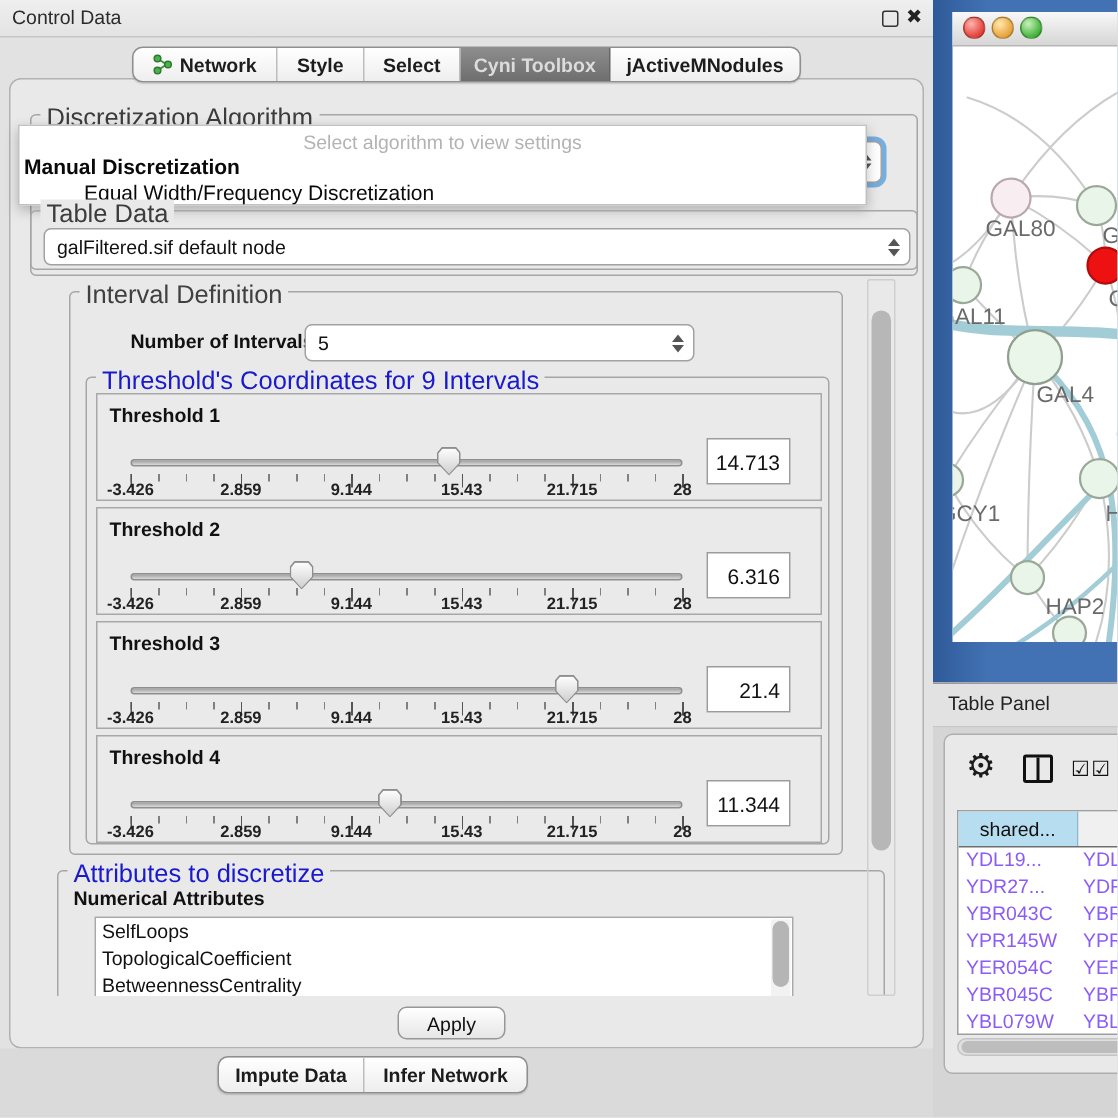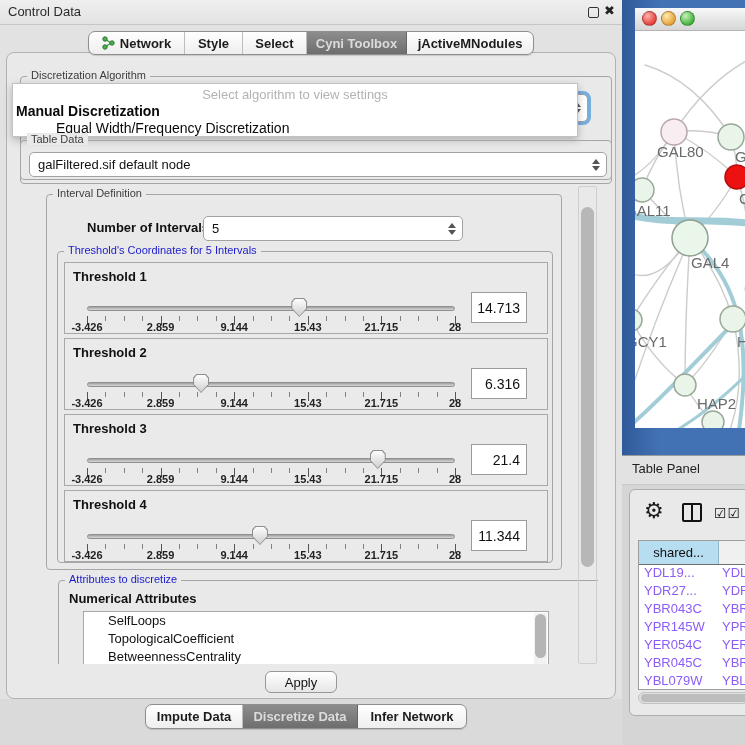--- a/index.html
+++ b/index.html
@@ -22,21 +22,21 @@
   #top-tabs{left:88px;top:31px;height:22px;}
   #top-tabs .tab{padding:0;}
   #bot-tabs{left:145px;top:704px;height:23px;}
 
   #net-tab-icon{width:13px;height:14px;margin-right:5px;}
 
   
   #inner{left:6px;top:52px;width:610px;height:647px;background:#e9e9e9;border:1px solid #b2b2b2;border-radius:8px;box-sizing:border-box;}
 
   .group{position:absolute;border:1px solid #a6a6a6;border-radius:4px;box-sizing:border-box;}
-  .group-label{position:absolute;top:-8px;left:6px;background:#e9e9e9;padding:0 4px;font-size:11px;}
+  .group-label{position:absolute;top:-8px;left:6px;background:#e9e9e9;padding:0 4px;font-size:17px;}
   .glabel-green{color:#404040;}
   .glabel-blue{color:#1a1acc;}
   .glabel-dark{color:#3c3c3c;}
 
   .combo{position:absolute;background:#fff;border:1px solid #a2a2a2;border-radius:5px;box-sizing:border-box;font-size:13px;color:#111;display:flex;align-items:center;padding-left:8px;}
   .stepper{position:absolute;right:6px;top:50%;transform:translateY(-50%);width:8px;height:12px;}
   .stepper:before,.stepper:after{content:"";position:absolute;left:0;border-left:4px solid transparent;border-right:4px solid transparent;}
   .stepper:before{top:0;border-bottom:5px solid #555;}
   .stepper:after{bottom:0;border-top:5px solid #555;}
 
@@ -62,21 +62,21 @@
   .sthumb .outer{position:absolute;inset:0;background:#8e8e8e;clip-path:polygon(20% 0,80% 0,100% 20%,100% 55%,50% 100%,0 55%,0 20%);}
   .sthumb .innr{position:absolute;inset:1px;background:linear-gradient(#fdfdfd,#cfcfcf);clip-path:polygon(20% 0,80% 0,100% 20%,100% 55%,50% 100%,0 55%,0 20%);}
   .ticks-minor{position:absolute;left:0;top:53px;width:369px;height:5px;background:repeating-linear-gradient(90deg,#808080 0 1px,transparent 1px 18.4px);}
   .ticks-major{position:absolute;left:0;top:53px;width:369px;height:9px;background:repeating-linear-gradient(90deg,#555 0 1px,transparent 1px 73.6px);}
   .scale-row{position:absolute;left:22px;top:58px;width:368px;height:13px;}
   .scale-label{position:absolute;top:0;transform:translateX(-50%);font-size:11px;font-weight:bold;color:#222;white-space:nowrap;}
   .valbox{position:absolute;left:406px;top:29px;width:56px;height:31px;background:#fff;border:1px solid #9b9b9b;box-sizing:border-box;font-size:14px;color:#111;display:flex;align-items:center;justify-content:flex-end;padding-right:6px;}
 
   
   #attr-list{position:absolute;left:24px;top:30px;width:466px;height:60px;background:#fff;border:1px solid #a8a8a8;box-sizing:border-box;overflow:hidden;}
-  .attr-item{font-size:13px;color:#111;padding-left:24px;line-height:18px;white-space:nowrap;}
+  .attr-item{font-size:13px;color:#111;padding-left:4px;line-height:18px;white-space:nowrap;}
   #attr-scroll{position:absolute;right:1px;top:1px;width:13px;height:56px;background:#f2f2f2;}
   #attr-scroll .thumb-v{position:absolute;left:1px;top:1px;width:11px;height:44px;background:#b5b5b5;border-radius:6px;}
 
   #apply-btn{left:265px;top:671px;width:72px;height:22px;background:linear-gradient(#ffffff,#e6e6e6);border:1px solid #979797;border-radius:6px;font-size:13px;color:#111;display:flex;align-items:center;justify-content:center;box-sizing:border-box;}
 
   #cp-bottom{left:0;top:699px;width:622px;height:46px;background:#dadada;}
 
   
   #right-col{left:622px;top:0;width:123px;height:745px;background:#d5d5d5;}
   #net-window{left:0;top:0;width:123px;height:455px;background:linear-gradient(90deg,#2f5a99,#4272b4 30%);}
@@ -176,21 +176,21 @@
       <div class="group" style="left:32px;top:8px;width:516px;height:376px;">
         <span class="group-label glabel-green">Interval Definition</span>
 
         <div class="abs" style="left:40px;top:25px;font-size:13px;font-weight:bold;color:#111;">Number of Intervals</div>
         <div class="combo" style="left:156px;top:21px;width:260px;height:25px;">
           <span>5</span>
           <span class="stepper"></span>
         </div>
 
         <div class="group" style="left:10px;top:56px;width:496px;height:312px;">
-          <span class="group-label glabel-blue">Threshold's Coordinates for 5 Intervals</span>
+          <span class="group-label glabel-blue">Threshold's Coordinates for 9 Intervals</span>
 
           <div class="tpanel" style="top:10px;">
             <div class="tlabel">Threshold 1</div>
             <div class="slider">
               <div class="track"></div>
               <div class="ticks-minor"></div>
               <div class="ticks-major"></div>
               <div class="sthumb" style="left: calc(57.7% - 8px);">
                   <div class="outer"></div>
                   <div class="innr"></div>
@@ -268,21 +268,21 @@
                 <span class="scale-label" style="left: 40%;">9.144</span>
                 <span class="scale-label" style="left: 60%;">15.43</span>
                 <span class="scale-label" style="left: 80%;">21.715</span>
                 <span class="scale-label" style="left: 100%;">28</span>
               </div>
             <div class="valbox">11.344</div>
           </div>
         </div>
       </div>
 
-      <div class="group" style="left:44px;top:394px;width:552px;height:90px;">
+      <div class="group" style="left:24px;top:394px;width:552px;height:90px;">
         <span class="group-label glabel-blue">Attributes to discretize</span>
         <div class="abs" style="left:10px;top:10px;font-size:13px;font-weight:bold;color:#111;">Numerical Attributes</div>
         <div id="attr-list">
           <div class="attr-item">SelfLoops</div>
           <div class="attr-item">TopologicalCoefficient</div>
           <div class="attr-item">BetweennessCentrality</div>
           <div id="attr-scroll">
               <div class="thumb-v"></div>
             </div>
         </div>
@@ -292,23 +292,20 @@
         <div class="thumb-v" style="top:20px;height:360px;"></div>
       </div>
     </div>
 
     <div id="apply-btn" class="abs">Apply</div>
 
     <div id="cp-bottom" class="abs"></div>
     <div id="bot-tabs" class="abs seg">
       <div class="tab" style="width:97px">
           <span>Impute Data</span>
-        </div>
-      <div class="tab sel" style="width:115px">
-          <span>Discretize Data</span>
         </div>
       <div class="tab" style="width:108px">
           <span>Infer Network</span>
         </div>
     </div>
   </div>
 
   <div id="right-col" class="abs">
 
     <div id="net-window" class="abs">

